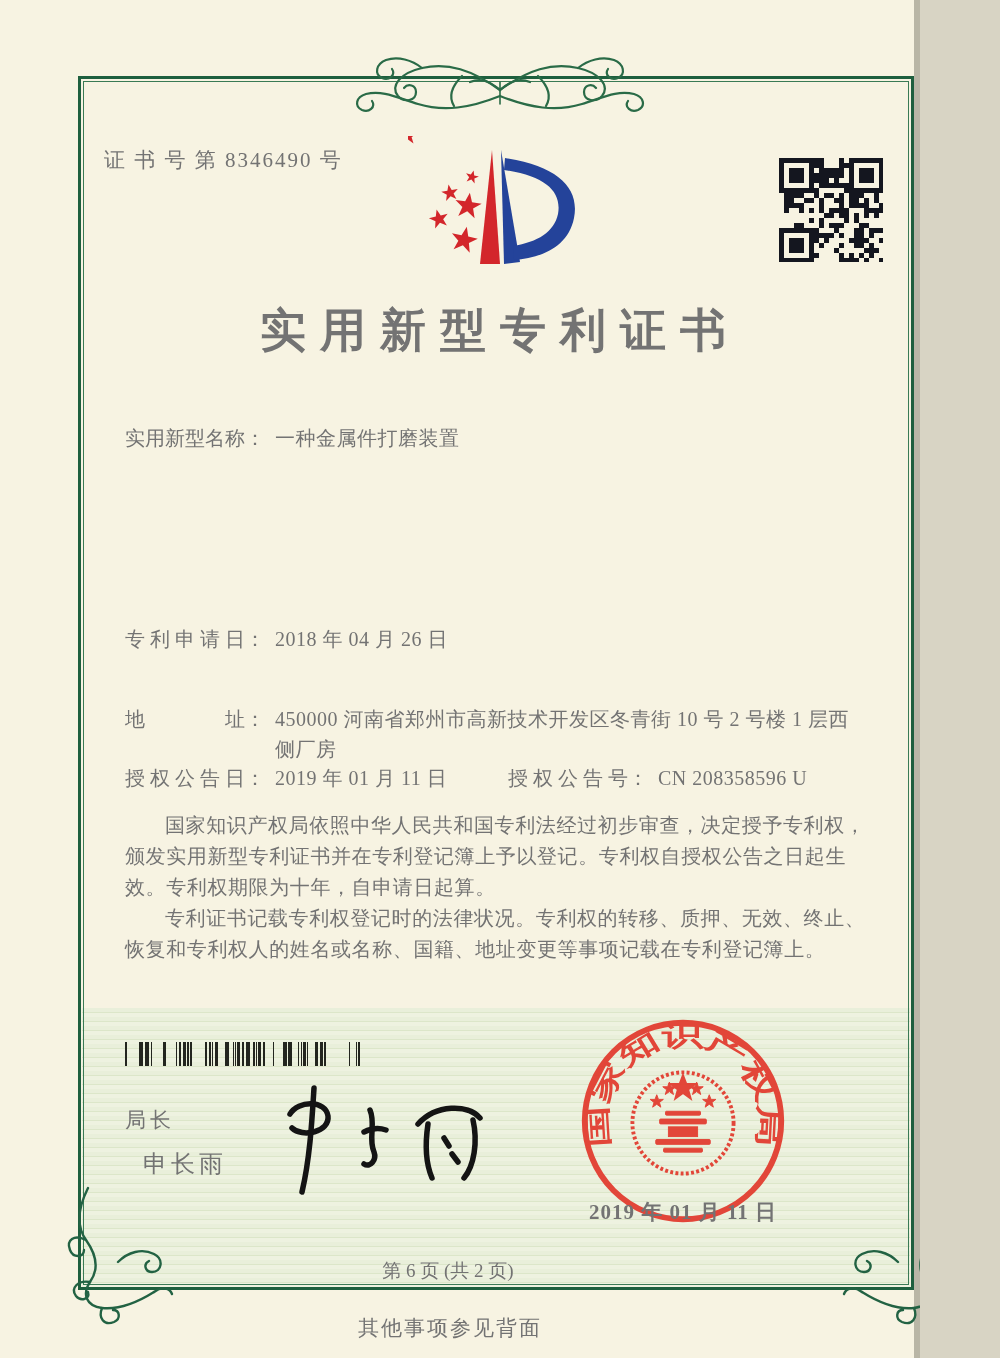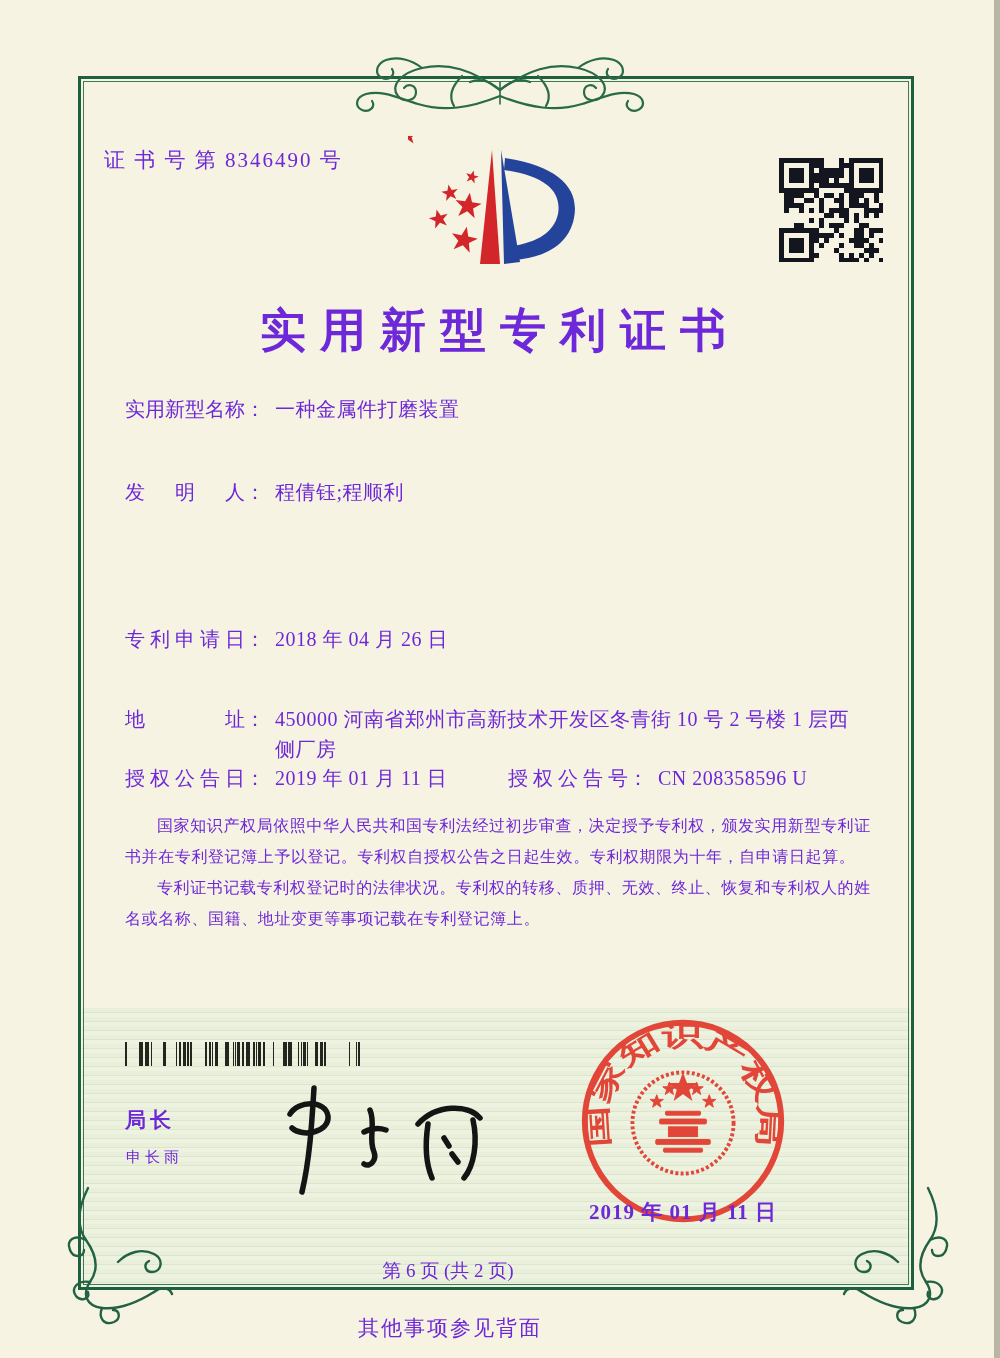--- a/index.html
+++ b/index.html
@@ -1,17 +1,17 @@
 <!DOCTYPE html>
 <html><head>
 <meta charset="utf-8">
 <style>
   html,body{margin:0;padding:0;background:#d8d4c4;}
-  .page{position:relative;width:1000px;height:1358px;background:#f7f3e2;overflow:hidden;
-        font-family:"Liberation Serif","DejaVu Serif",serif;color:#6d28d9;}
+  .page{position:relative;width:920px;height:1358px;background:#f7f3e2;overflow:hidden;
+        font-family:"Liberation Serif","DejaVu Serif",serif;color:#737373;}
   .edge-shadow{position:absolute;right:0;top:0;width:6px;height:100%;background:#b9b6a6;}
 
   
   .frame{position:absolute;left:78px;top:76px;width:836px;height:1214px;
          border:3px solid #1e5f3e;box-sizing:border-box;}
   .frame::after{content:"";position:absolute;inset:2px;border:1px solid #3a7a55;}
 
   
   .band{position:absolute;left:82px;top:1008px;width:828px;height:280px;
         background:repeating-linear-gradient(180deg,#e9efda 0px,#e9efda 4px,#dce6c9 4px,#dce6c9 5px,#eef2e0 5px,#eef2e0 9px);}
@@ -21,28 +21,28 @@
   .qr{position:absolute;left:779px;top:158px;}
   .title{position:absolute;left:0;top:300px;width:1000px;text-align:center;
          font-size:46px;font-weight:bold;letter-spacing:14px;}
 
   .row{position:absolute;left:125px;font-size:20px;line-height:30px;}
   .lbl{display:inline-block;width:120px;text-align:justify;text-align-last:justify;vertical-align:top;}
   .colon{display:inline-block;vertical-align:top;margin-right:10px;}
   .val{display:inline-block;vertical-align:top;max-width:590px;letter-spacing:0.5px;}
   .val-fixed{display:inline-block;vertical-align:top;width:233px;letter-spacing:0.5px;}
 
-  .paras{position:absolute;left:125px;top:810px;width:752px;font-size:16px;line-height:31px;letter-spacing:0.6px;}
+  .paras{position:absolute;left:125px;top:810px;width:752px;font-size:20px;line-height:31px;letter-spacing:0.6px;}
   .paras p{margin:0;text-indent:2em;}
 
   .barcode{position:absolute;left:125px;top:1042px;}
 
   .sig-title{position:absolute;left:125px;top:1106px;font-size:21px;letter-spacing:4px;
-             font-family:"Liberation Sans","DejaVu Sans",sans-serif;font-weight:bold;}
-  .sig-name{position:absolute;left:126px;top:1148px;font-size:15px;letter-spacing:4px;
+             font-family:"Liberation Sans","DejaVu Sans",sans-serif;}
+  .sig-name{position:absolute;left:143px;top:1148px;font-size:24px;letter-spacing:4px;
             font-family:"Liberation Sans","DejaVu Sans",sans-serif;}
   .signature{position:absolute;left:268px;top:1080px;}
 
   .seal{position:absolute;left:576px;top:1014px;opacity:0.93;}
   .seal-date{position:absolute;left:576px;top:1198px;width:214px;text-align:center;
              font-size:21px;font-weight:bold;letter-spacing:1px;}
 
   .pageinfo{position:absolute;left:78px;top:1258px;width:740px;text-align:center;font-size:19px;}
   .backnote{position:absolute;left:78px;top:1314px;width:744px;text-align:center;
             font-size:21px;letter-spacing:2px;}
@@ -258,25 +258,22 @@
       <rect x="70" y="0" width="35" height="35" fill="#14161f"></rect>
       <rect x="75" y="5" width="25" height="25" fill="#f7f3e2"></rect>
       <rect x="80" y="10" width="15" height="15" fill="#14161f"></rect>
       <rect x="0" y="70" width="35" height="35" fill="#14161f"></rect>
       <rect x="5" y="75" width="25" height="25" fill="#f7f3e2"></rect>
       <rect x="10" y="80" width="15" height="15" fill="#14161f"></rect>
     </svg>
 
   <div class="title">实用新型专利证书</div>
 
-  <div class="row" style="top:394px">
+  <div class="row" style="top:423px">
     <span class="lbl">实用新型名称</span><span class="colon">：</span><span class="val">一种金属件打磨装置</span>
-  </div>
-  <div class="row" style="top:477px">
-    <span class="lbl">发明人</span><span class="colon">：</span><span class="val">程倩钰;程顺利</span>
   </div>
   <div class="row" style="top:624px">
     <span class="lbl">专利申请日</span><span class="colon">：</span><span class="val">2018 年 04 月 26 日</span>
   </div>
   <div class="row" style="top:704px">
     <span class="lbl">地址</span><span class="colon">：</span><span class="val" style="width:590px">450000 河南省郑州市高新技术开发区冬青街 10 号 2 号楼 1 层西侧厂房</span>
   </div>
   <div class="row" style="top:763px">
     <span class="lbl">授权公告日</span><span class="colon">：</span><span class="val-fixed">2019 年 01 月 11 日</span><span class="lbl">授权公告号</span><span class="colon">：</span><span class="val">CN 208358596 U</span>
   </div>

